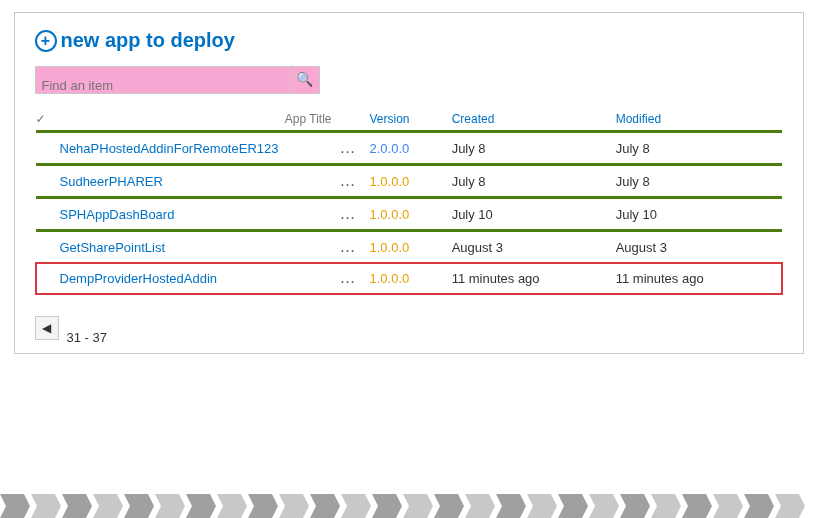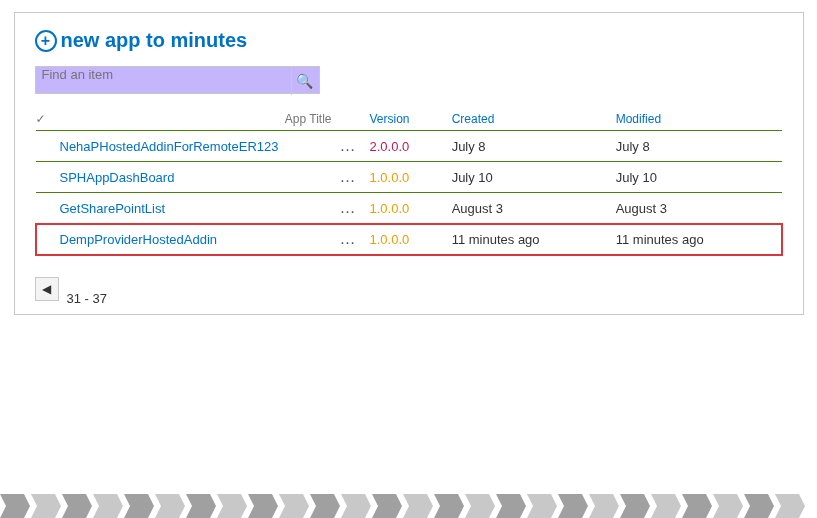--- a/index.html
+++ b/index.html
@@ -47,26 +47,26 @@
       display: inline-flex;
       align-items: center;
       justify-content: center;
       font-size: 16px;
       font-weight: 700;
       color: #0072c6;
       flex-shrink: 0;
     }
     .search-box {
       display: flex;
-      align-items: flex-start;
+      align-items: flex-end;
       border: 1px solid #c8c8c8;
       width: 285px;
       height: 28px;
       margin-bottom: 14px;
-      background: #c4b5fd;
+      background: #f9a8d4;
     }
     .search-box input {
       border: none;
       outline: none;
       flex: 1;
       padding: 0 6px;
       font-size: 13px;
       color: #666;
       background: transparent;
     }
@@ -106,21 +106,21 @@
     }
     .list-table thead tr th.version-col,
     .list-table thead tr th.created-col,
     .list-table thead tr th.modified-col {
       color: #0072c6;
     }
     .list-table tbody tr td {
       font-size: 13px;
       padding: 6px 8px 6px 0;
       vertical-align: middle;
-      border-top: 1px solid #4d7c0f;
+      border-top: 3px solid #4d7c0f;
       color: #333;
     }
     .list-table tbody tr td.check-col {
       width: 24px;
       padding-left: 2px;
       color: #666;
       font-size: 12px;
     }
     .list-table tbody tr td.title-col a {
       color: #0072c6;
@@ -205,21 +205,21 @@
       background: #a0a0a0;
     }
   </style>
 </head>
 <body>
 
 <div class="main-container">
 
   <button class="new-app-btn">
     <span class="plus-circle">+</span>
-    <span>new app to minutes</span>
+    <span>new app to deploy</span>
   </button>
 
   <div class="search-box">
     <input type="text" placeholder="Find an item" style="">
     <div class="search-icon">🔍</div>
   </div>
 
   <table class="list-table">
     <thead>
       <tr>
@@ -231,21 +231,31 @@
         <th class="modified-col">Modified</th>
       </tr>
     </thead>
     <tbody id="table-body">
     <tr>
       <td class="check-col"></td>
       <td class="title-col">
         <a href="#">NehaPHostedAddinForRemoteER123</a>
       </td>
       <td class="menu-col" style="font-size:16px;color:#555;letter-spacing:2px;cursor:pointer;">…</td>
-      <td class="version-col" style="color:#be185d;">2.0.0.0</td>
+      <td class="version-col" style="color:#3b82f6;">2.0.0.0</td>
+      <td class="created-col">July 8</td>
+      <td class="modified-col">July 8</td>
+    </tr>
+        <tr>
+      <td class="check-col"></td>
+      <td class="title-col">
+        <a href="#">SudheerPHARER</a>
+      </td>
+      <td class="menu-col" style="font-size:16px;color:#555;letter-spacing:2px;cursor:pointer;">…</td>
+      <td class="version-col" style="color:#e8a000;">1.0.0.0</td>
       <td class="created-col">July 8</td>
       <td class="modified-col">July 8</td>
     </tr>
         <tr>
       <td class="check-col"></td>
       <td class="title-col">
         <a href="#">SPHAppDashBoard</a>
       </td>
       <td class="menu-col" style="font-size:16px;color:#555;letter-spacing:2px;cursor:pointer;">…</td>
       <td class="version-col" style="color:#e8a000;">1.0.0.0</td>

